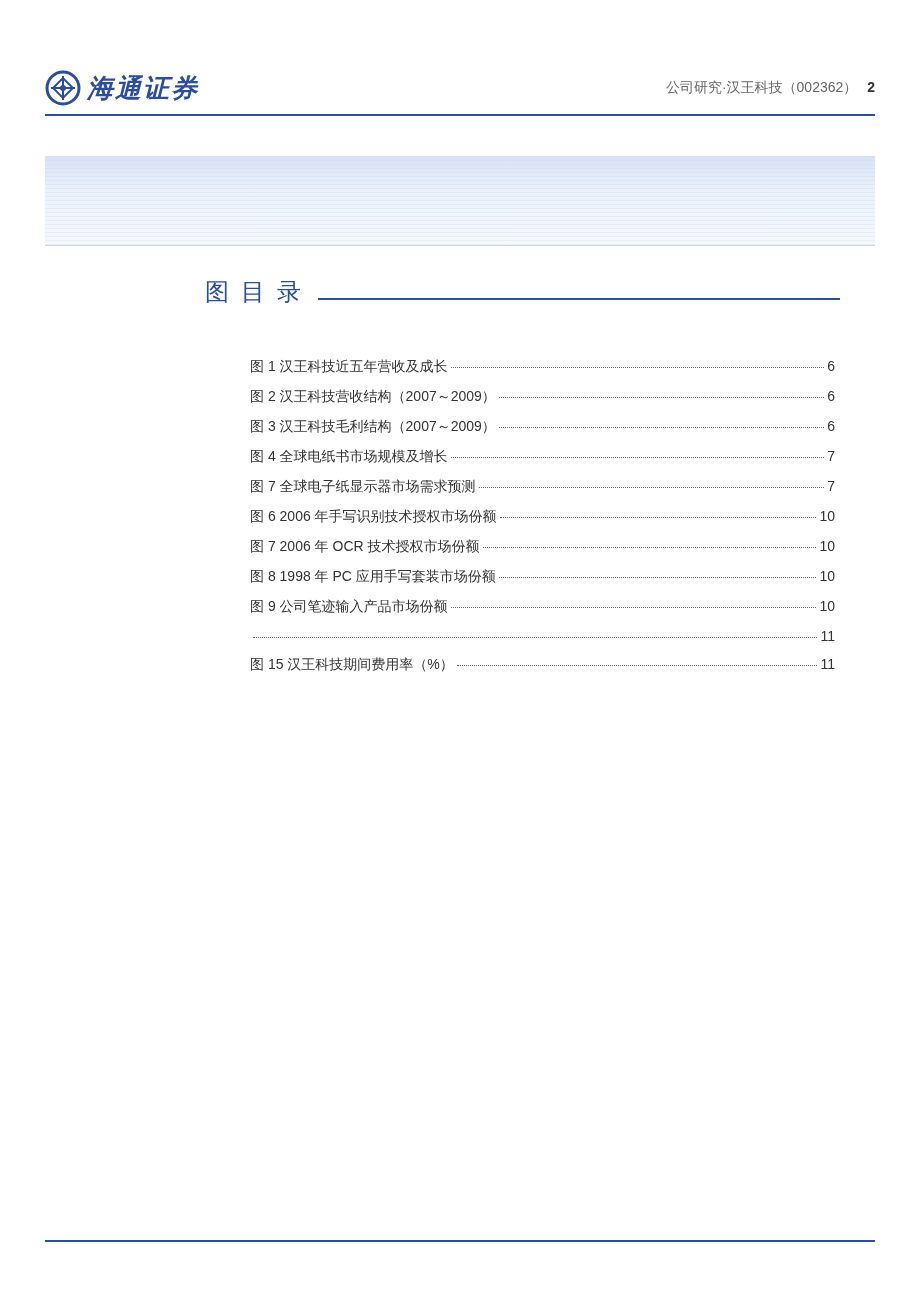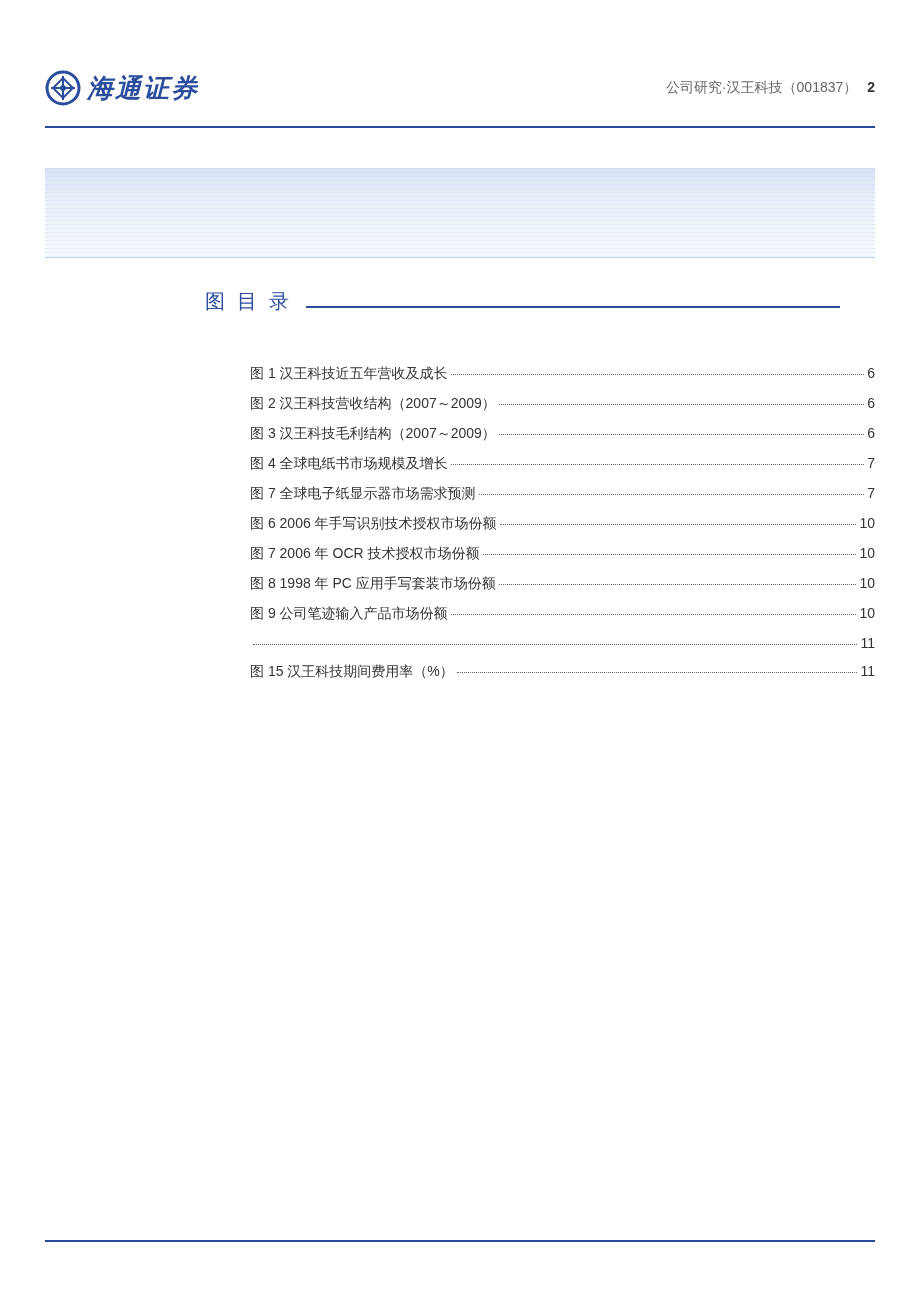--- a/index.html
+++ b/index.html
@@ -18,21 +18,21 @@
       width: 100%;
       height: 100%;
       padding: 70px 45px 50px 45px;
       display: flex;
       flex-direction: column;
     }
     .header {
       display: flex;
       justify-content: space-between;
       align-items: center;
-      padding-bottom: 20px;
+      padding-bottom: 8px;
       border-bottom: 2px solid #2a4d9e;
     }
     .logo-area {
       display: flex;
       align-items: center;
       gap: 6px;
     }
     .logo-icon {
       width: 36px;
       height: 36px;
@@ -72,34 +72,35 @@
     }
     .section-title-row {
       margin-top: 30px;
       margin-left: 160px;
       margin-right: 35px;
       display: flex;
       align-items: baseline;
     }
     .section-title {
       font-family: Liberation Mono, monospace;
-      font-size: 20px;
+      font-size: 24px;
       color: #2a4d9e;
       letter-spacing: 12px;
       white-space: nowrap;
     }
     .section-underline {
       flex: 1;
       height: 2px;
       background: #2a4d9e;
       margin-left: 5px;
     }
     .toc-list {
       margin-top: 50px;
       margin-left: 205px;
+      margin-right: 40px;
     }
     .toc-item {
       display: flex;
       align-items: baseline;
       margin-bottom: 12px;
       font-size: 14px;
       color: #333;
     }
     .toc-label {
       white-space: nowrap;
@@ -131,21 +132,21 @@
     <div class="logo-area">
       <svg class="logo-icon" viewBox="0 0 36 36">
         <circle cx="18" cy="18" r="16" fill="none" stroke="#2a4d9e" stroke-width="3"></circle>
         <path d="M 6 18 L 30 18 M 18 6 L 18 30" stroke="#2a4d9e" stroke-width="2"></path>
         <rect x="11" y="11" width="14" height="14" fill="none" stroke="#2a4d9e" stroke-width="2" transform="rotate(45 18 18)"></rect>
         <circle cx="18" cy="18" r="3" fill="#2a4d9e"></circle>
       </svg>
       <span class="logo-text">海通证券</span>
     </div>
     <div class="header-right">
-      <span>公司研究·汉王科技（001837）</span>
+      <span>公司研究·汉王科技（002362）</span>
       <span class="page-num">2</span>
     </div>
   </div>
 
   <div class="banner"></div>
 
   <div class="section-title-row">
     <div class="section-title">图目录</div>
     <div class="section-underline"></div>
   </div>

